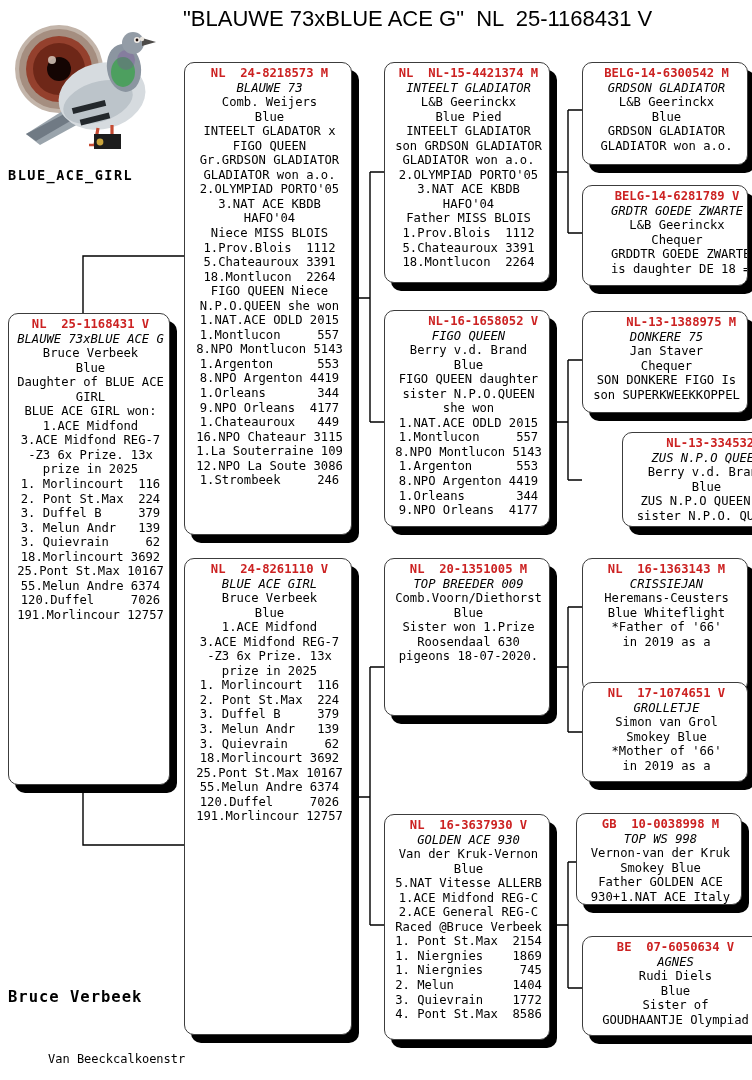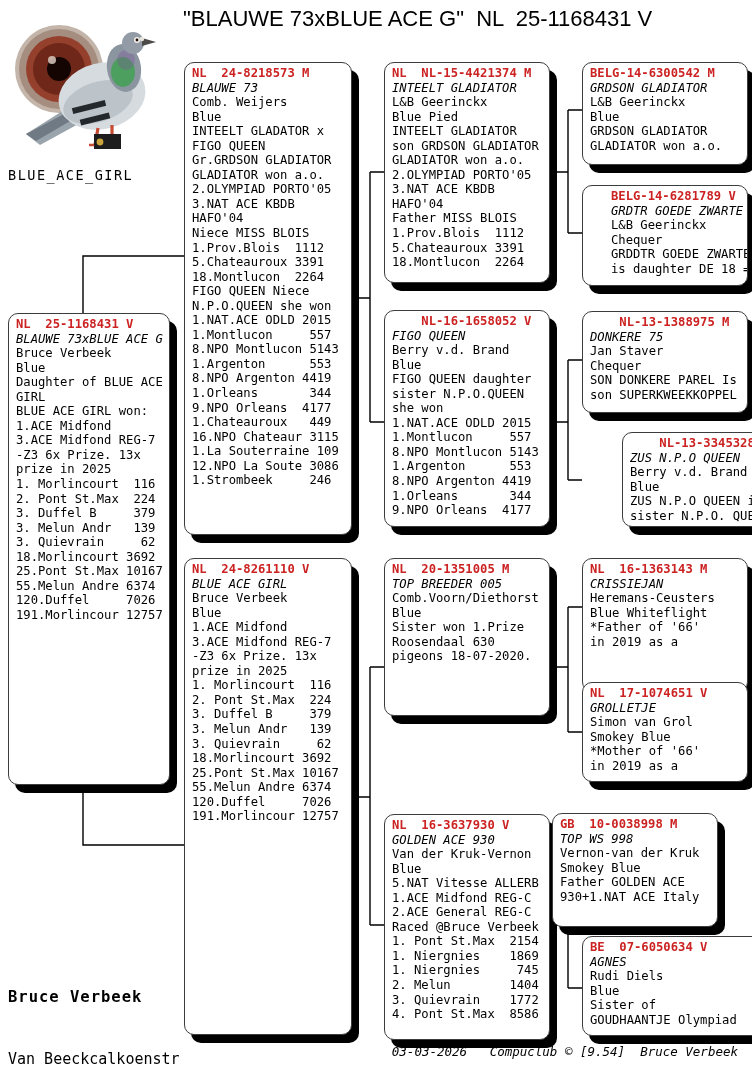--- a/index.html
+++ b/index.html
@@ -1,30 +1,30 @@
 <!DOCTYPE html>
 <html style="--ring-red: #cc2222; --shadow: #000000;"><head>
 <meta charset="utf-8">
 <style>
   html,body{margin:0;padding:0;background:#fff;}
   .page{position:relative;width:752px;height:1080px;background:#fff;overflow:hidden;
         font-family:"DejaVu Sans Mono",monospace;color:#000;}
   .title{position:absolute;left:183px;top:6px;font-family:"Liberation Sans",sans-serif;
          font-size:22px;white-space:pre;}
   .photo{position:absolute;left:2px;top:12px;width:176px;height:152px;}
-  .photo-label{position:absolute;left:8px;top:167px;font-size:13.5px;letter-spacing:1.5px;white-space:pre;}
+  .photo-label{position:absolute;left:8px;top:167px;font-size:13.5px;letter-spacing:1.5px;white-space:pre;font-weight:bold;}
   .connectors{position:absolute;left:0;top:0;z-index:1;}
   .pbox{position:absolute;background:#fff;border:1.6px solid #3c3c3c;border-radius:10px;
         box-shadow:7px 8px 0 0 var(--shadow,#000);padding:3px 4px 3px 7px;box-sizing:border-box;
-        font-size:12.2px;line-height:14.55px;white-space:pre;overflow:hidden;z-index:2;}
+        font-size:12.2px;line-height:14.55px;white-space:pre;overflow:hidden;z-index:2;text-align:center;}
   .bx-header{color:var(--ring-red,#cc2222);font-weight:bold;}
   .bx-name{font-style:italic;}
   .contact{position:absolute;left:8px;top:950px;white-space:pre;z-index:3;}
   .contact-name{font-size:15.5px;font-weight:bold;letter-spacing:1px;margin-bottom:7px;}
-  .contact-line{font-size:15px;line-height:16.8px;}
+  .contact-line{font-size:12px;line-height:16.8px;margin-left:40px;}
   .footer{position:absolute;right:14px;top:1044px;font-style:italic;font-size:12.5px;white-space:pre;}
 </style>
 </head>
 <body>
 
 <div class="page">
 
   <div class="title">"BLAUWE 73xBLUE ACE G"  NL  25-1168431 V</div>
 
   <div class="photo">
@@ -69,35 +69,34 @@
              M550,422 H568 M568,360 V480 M568,360 H582 M568,480 H582
              M550,667 H568 M568,607 V732 M568,607 H582 M568,732 H582
              M550,925 H568 M568,862 V988 M568,862 H582 M568,988 H582" fill="none" stroke="#000" stroke-width="1.4"></path>
   </svg>
 
   <div class="pbox" style="left:8px;   top:313px; width:162px; height:472px;"><div class="bx-header">NL  25-1168431 V</div><div class="bx-name">BLAUWE 73xBLUE ACE G</div><div class="bx-line">Bruce Verbeek</div><div class="bx-line">Blue</div><div class="bx-line">Daughter of BLUE ACE</div><div class="bx-line">GIRL</div><div class="bx-line">BLUE ACE GIRL won:</div><div class="bx-line">1.ACE Midfond</div><div class="bx-line">3.ACE Midfond REG-7</div><div class="bx-line">-Z3 6x Prize. 13x</div><div class="bx-line">prize in 2025</div><div class="bx-line">1. Morlincourt  116</div><div class="bx-line">2. Pont St.Max  224</div><div class="bx-line">3. Duffel B     379</div><div class="bx-line">3. Melun Andr   139</div><div class="bx-line">3. Quievrain     62</div><div class="bx-line">18.Morlincourt 3692</div><div class="bx-line">25.Pont St.Max 10167</div><div class="bx-line">55.Melun Andre 6374</div><div class="bx-line">120.Duffel     7026</div><div class="bx-line">191.Morlincour 12757</div></div>
   <div class="pbox" style="left:184px; top:62px;  width:168px; height:473px;"><div class="bx-header">NL  24-8218573 M</div><div class="bx-name">BLAUWE 73</div><div class="bx-line">Comb. Weijers</div><div class="bx-line">Blue</div><div class="bx-line">INTEELT GLADATOR x</div><div class="bx-line">FIGO QUEEN</div><div class="bx-line">Gr.GRDSON GLADIATOR</div><div class="bx-line">GLADIATOR won a.o.</div><div class="bx-line">2.OLYMPIAD PORTO'05</div><div class="bx-line">3.NAT ACE KBDB</div><div class="bx-line">HAFO'04</div><div class="bx-line">Niece MISS BLOIS</div><div class="bx-line">1.Prov.Blois  1112</div><div class="bx-line">5.Chateauroux 3391</div><div class="bx-line">18.Montlucon  2264</div><div class="bx-line">FIGO QUEEN Niece</div><div class="bx-line">N.P.O.QUEEN she won</div><div class="bx-line">1.NAT.ACE ODLD 2015</div><div class="bx-line">1.Montlucon     557</div><div class="bx-line">8.NPO Montlucon 5143</div><div class="bx-line">1.Argenton      553</div><div class="bx-line">8.NPO Argenton 4419</div><div class="bx-line">1.Orleans       344</div><div class="bx-line">9.NPO Orleans  4177</div><div class="bx-line">1.Chateauroux   449</div><div class="bx-line">16.NPO Chateaur 3115</div><div class="bx-line">1.La Souterraine 109</div><div class="bx-line">12.NPO La Soute 3086</div><div class="bx-line">1.Strombeek     246</div></div>
   <div class="pbox" style="left:184px; top:558px; width:168px; height:477px;"><div class="bx-header">NL  24-8261110 V</div><div class="bx-name">BLUE ACE GIRL</div><div class="bx-line">Bruce Verbeek</div><div class="bx-line">Blue</div><div class="bx-line">1.ACE Midfond</div><div class="bx-line">3.ACE Midfond REG-7</div><div class="bx-line">-Z3 6x Prize. 13x</div><div class="bx-line">prize in 2025</div><div class="bx-line">1. Morlincourt  116</div><div class="bx-line">2. Pont St.Max  224</div><div class="bx-line">3. Duffel B     379</div><div class="bx-line">3. Melun Andr   139</div><div class="bx-line">3. Quievrain     62</div><div class="bx-line">18.Morlincourt 3692</div><div class="bx-line">25.Pont St.Max 10167</div><div class="bx-line">55.Melun Andre 6374</div><div class="bx-line">120.Duffel     7026</div><div class="bx-line">191.Morlincour 12757</div></div>
   <div class="pbox" style="left:384px; top:62px;  width:166px; height:221px;"><div class="bx-header">NL  NL-15-4421374 M</div><div class="bx-name">INTEELT GLADIATOR</div><div class="bx-line">L&amp;B Geerinckx</div><div class="bx-line">Blue Pied</div><div class="bx-line">INTEELT GLADIATOR</div><div class="bx-line">son GRDSON GLADIATOR</div><div class="bx-line">GLADIATOR won a.o.</div><div class="bx-line">2.OLYMPIAD PORTO'05</div><div class="bx-line">3.NAT ACE KBDB</div><div class="bx-line">HAFO'04</div><div class="bx-line">Father MISS BLOIS</div><div class="bx-line">1.Prov.Blois  1112</div><div class="bx-line">5.Chateauroux 3391</div><div class="bx-line">18.Montlucon  2264</div></div>
   <div class="pbox" style="left:384px; top:310px; width:166px; height:217px;"><div class="bx-header">    NL-16-1658052 V</div><div class="bx-name">FIGO QUEEN</div><div class="bx-line">Berry v.d. Brand</div><div class="bx-line">Blue</div><div class="bx-line">FIGO QUEEN daughter</div><div class="bx-line">sister N.P.O.QUEEN</div><div class="bx-line">she won</div><div class="bx-line">1.NAT.ACE ODLD 2015</div><div class="bx-line">1.Montlucon     557</div><div class="bx-line">8.NPO Montlucon 5143</div><div class="bx-line">1.Argenton      553</div><div class="bx-line">8.NPO Argenton 4419</div><div class="bx-line">1.Orleans       344</div><div class="bx-line">9.NPO Orleans  4177</div></div>
-  <div class="pbox" style="left:384px; top:558px; width:166px; height:158px;"><div class="bx-header">NL  20-1351005 M</div><div class="bx-name">TOP BREEDER 005</div><div class="bx-line">Comb.Voorn/Diethorst</div><div class="bx-line">Blue</div><div class="bx-line">Sister won 1.Prize</div><div class="bx-line">Roosendaal 630</div><div class="bx-line">pigeons 18-07-2020.</div></div>
+  <div class="pbox" style="left:384px; top:558px; width:166px; height:158px;"><div class="bx-header">NL  20-1351005 M</div><div class="bx-name">TOP BREEDER 009</div><div class="bx-line">Comb.Voorn/Diethorst</div><div class="bx-line">Blue</div><div class="bx-line">Sister won 1.Prize</div><div class="bx-line">Roosendaal 630</div><div class="bx-line">pigeons 18-07-2020.</div></div>
   <div class="pbox" style="left:384px; top:814px; width:166px; height:226px;"><div class="bx-header">NL  16-3637930 V</div><div class="bx-name">GOLDEN ACE 930</div><div class="bx-line">Van der Kruk-Vernon</div><div class="bx-line">Blue</div><div class="bx-line">5.NAT Vitesse ALLERB</div><div class="bx-line">1.ACE Midfond REG-C</div><div class="bx-line">2.ACE General REG-C</div><div class="bx-line">Raced @Bruce Verbeek</div><div class="bx-line">1. Pont St.Max  2154</div><div class="bx-line">1. Niergnies    1869</div><div class="bx-line">1. Niergnies     745</div><div class="bx-line">2. Melun        1404</div><div class="bx-line">3. Quievrain    1772</div><div class="bx-line">4. Pont St.Max  8586</div></div>
   <div class="pbox" style="left:582px; top:62px;  width:166px; height:103px;"><div class="bx-header">BELG-14-6300542 M</div><div class="bx-name">GRDSON GLADIATOR</div><div class="bx-line">L&amp;B Geerinckx</div><div class="bx-line">Blue</div><div class="bx-line">GRDSON GLADIATOR</div><div class="bx-line">GLADIATOR won a.o.</div></div>
   <div class="pbox" style="left:582px; top:185px; width:166px; height:101px;padding-left:28px;"><div class="bx-header">BELG-14-6281789 V</div><div class="bx-name">GRDTR GOEDE ZWARTE</div><div class="bx-line">L&amp;B Geerinckx</div><div class="bx-line">Chequer</div><div class="bx-line">GRDDTR GOEDE ZWARTE</div><div class="bx-line">is daughter DE 18 =</div></div>
-  <div class="pbox" style="left:582px; top:311px; width:166px; height:102px;"><div class="bx-header">    NL-13-1388975 M</div><div class="bx-name">DONKERE 75</div><div class="bx-line">Jan Staver</div><div class="bx-line">Chequer</div><div class="bx-line">SON DONKERE PAREL Is</div><div class="bx-line">son SUPERKWEEKKOPPEL</div></div>
+  <div class="pbox" style="left:582px; top:311px; width:166px; height:102px;"><div class="bx-header">    NL-13-1388975 M</div><div class="bx-name">DONKERE 75</div><div class="bx-line">Jan Staver</div><div class="bx-line">Chequer</div><div class="bx-line">SON DONKERE FIGO Is</div><div class="bx-line">son SUPERKWEEKKOPPEL</div></div>
   <div class="pbox" style="left:582px; top:432px; width:166px; height:95px;margin-left:40px;"><div class="bx-header">    NL-13-3345328 V</div><div class="bx-name">ZUS N.P.O QUEEN</div><div class="bx-line">Berry v.d. Brand</div><div class="bx-line">Blue</div><div class="bx-line">ZUS N.P.O QUEEN is</div><div class="bx-line">sister N.P.O. QUEEN</div></div>
   <div class="pbox" style="left:582px; top:558px; width:166px; height:134px;"><div class="bx-header">NL  16-1363143 M</div><div class="bx-name">CRISSIEJAN</div><div class="bx-line">Heremans-Ceusters</div><div class="bx-line">Blue Whiteflight</div><div class="bx-line">*Father of '66'</div><div class="bx-line">in 2019 as a</div></div>
   <div class="pbox" style="left:582px; top:682px; width:166px; height:100px;"><div class="bx-header">NL  17-1074651 V</div><div class="bx-name">GROLLETJE</div><div class="bx-line">Simon van Grol</div><div class="bx-line">Smokey Blue</div><div class="bx-line">*Mother of '66'</div><div class="bx-line">in 2019 as a</div></div>
-  <div class="pbox" style="left:552px; top:813px; width:166px; height:114px;"><div class="bx-header">GB  10-0038998 M</div><div class="bx-name">TOP WS 998</div><div class="bx-line">Vernon-van der Kruk</div><div class="bx-line">Smokey Blue</div><div class="bx-line">Father GOLDEN ACE</div><div class="bx-line">930+1.NAT ACE Italy</div></div>
+  <div class="pbox" style="left:576px; top:813px; width:166px; height:92px;"><div class="bx-header">GB  10-0038998 M</div><div class="bx-name">TOP WS 998</div><div class="bx-line">Vernon-van der Kruk</div><div class="bx-line">Smokey Blue</div><div class="bx-line">Father GOLDEN ACE</div><div class="bx-line">930+1.NAT ACE Italy</div></div>
   <div class="pbox" style="left:582px; top:936px; width:184px; height:100px;"><div class="bx-header">BE  07-6050634 V</div><div class="bx-name">AGNES</div><div class="bx-line">Rudi Diels</div><div class="bx-line">Blue</div><div class="bx-line">Sister of</div><div class="bx-line">GOUDHAANTJE Olympiad</div></div>
 
   <div class="contact">
     <div class="contact-name">Bruce Verbeek</div>
     <div class="contact-line">Van Beeckcalkoenstr</div>
     
     
     
     
   </div>
 
-  <div class="footer">03-03-2026   Compuclub © [9.54]  Bruce Verbeek</div>
 
 </div>
 
 </body></html>

